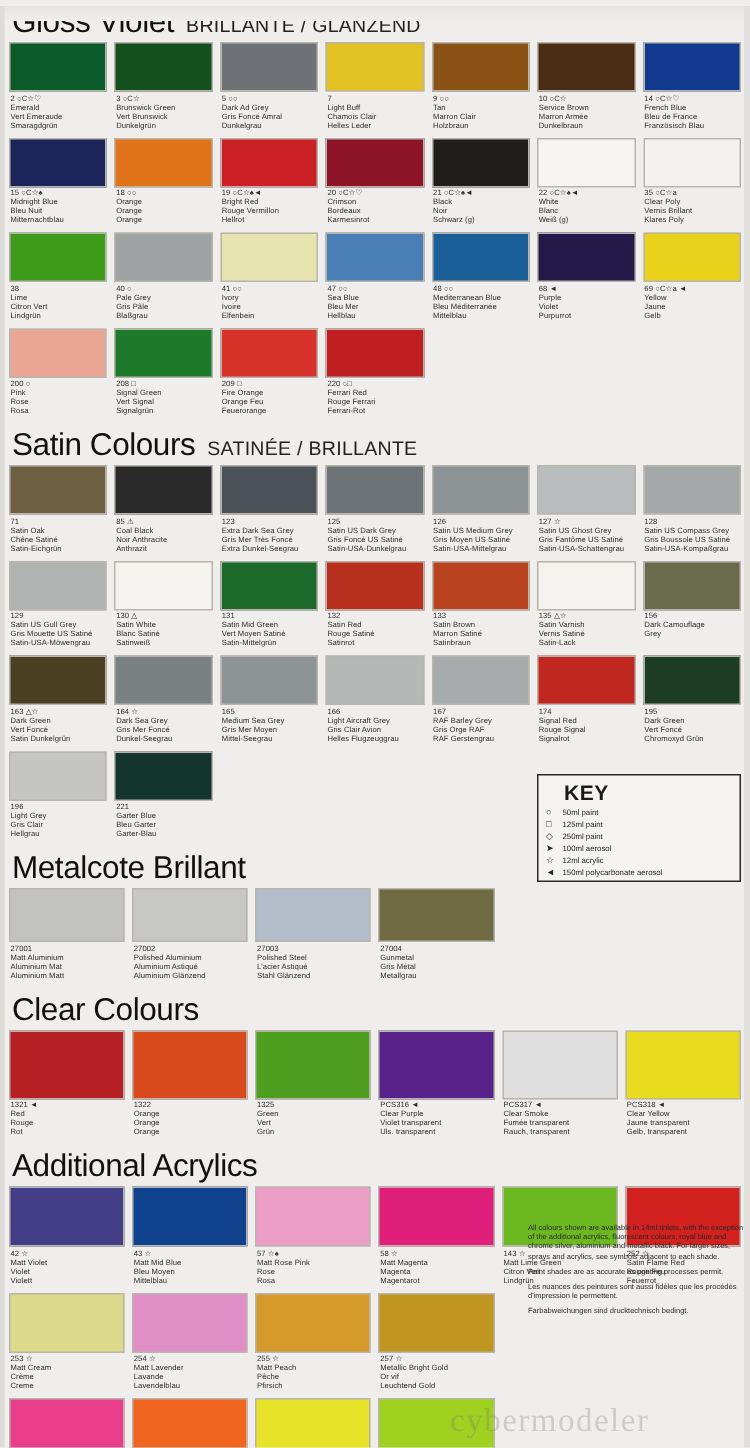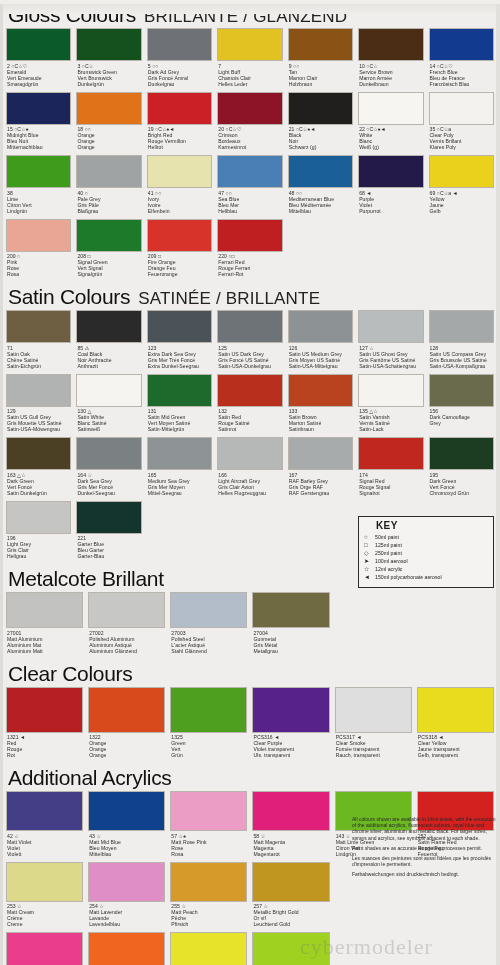--- a/index.html
+++ b/index.html
@@ -17,21 +17,21 @@
   .section-title {
     font-size:21px;
     font-weight:400;
     letter-spacing:-0.3px;
     color:#111;
     line-height:1;
     margin:4px 0 3px 4px;
     white-space:nowrap;
   }
   .section-title .sub {
-    font-size:17px;
+    font-size:13px;
     letter-spacing:0.2px;
     color:#222;
     margin-left:8px;
   }
 
   .grid {
     display:grid;
     grid-template-columns:repeat(6, 1fr);
     column-gap:5px;
     row-gap:0px;
@@ -69,21 +69,21 @@
 
   
   .key-box {
     position:absolute;
     left:358px; top:512px;
     width:136px; height:72px;
     background:#f4f3f1;
     border:1px solid #2b2b2b;
     padding:3px 5px;
   }
-  .key-title { font-size:10px; font-weight:bold; letter-spacing:0.4px; margin-bottom:2px;padding-left:12px; }
+  .key-title { font-size:14px; font-weight:bold; letter-spacing:0.4px; margin-bottom:2px;padding-left:12px; }
   .key-row { display:flex; align-items:center; font-size:5.2px; line-height:8px; color:#222; }
   .key-sym { width:11px; display:inline-block; font-size:6px; text-align:left; }
 
   
   .notes {
     position:absolute;
     left:352px; top:812px;
     width:144px;
     font-size:5.0px;
     line-height:6.2px;
@@ -107,21 +107,21 @@
 </style>
 </head>
 <body>
 
 <div class="page">
   <div class="topfade"></div>
   <div class="edge-l"></div>
   <div class="edge-r"></div>
 
   <div id="sections-root">
-      <div class="section-title"><span>Gloss Colours</span><span class="sub">BRILLANTE / GLÄNZEND</span></div>
+      <div class="section-title"><span>Gloss Violet</span><span class="sub">BRILLANTE / GLÄNZEND</span></div>
       <div class="grid" style="grid-template-columns: repeat(7, 1fr);">
         <div class="swatch-cell">
           <div class="chip" style="background: rgb(11, 91, 42);"></div>
           <div class="lbl">
             <span class="code">2 ○C☆♡</span>
             <span class="n1">Emerald</span>
             <span class="n2">Vert Emeraude</span>
             <span class="n3">Smaragdgrün</span>
           </div>
         </div>

